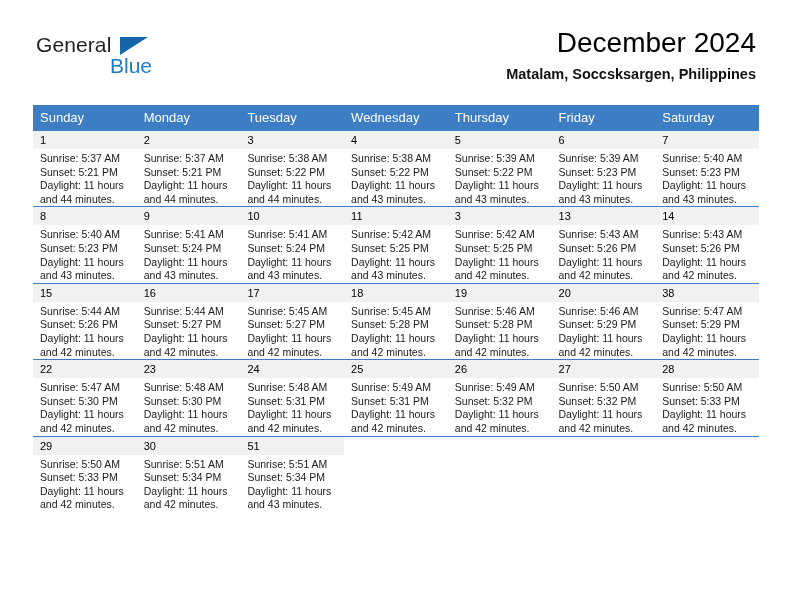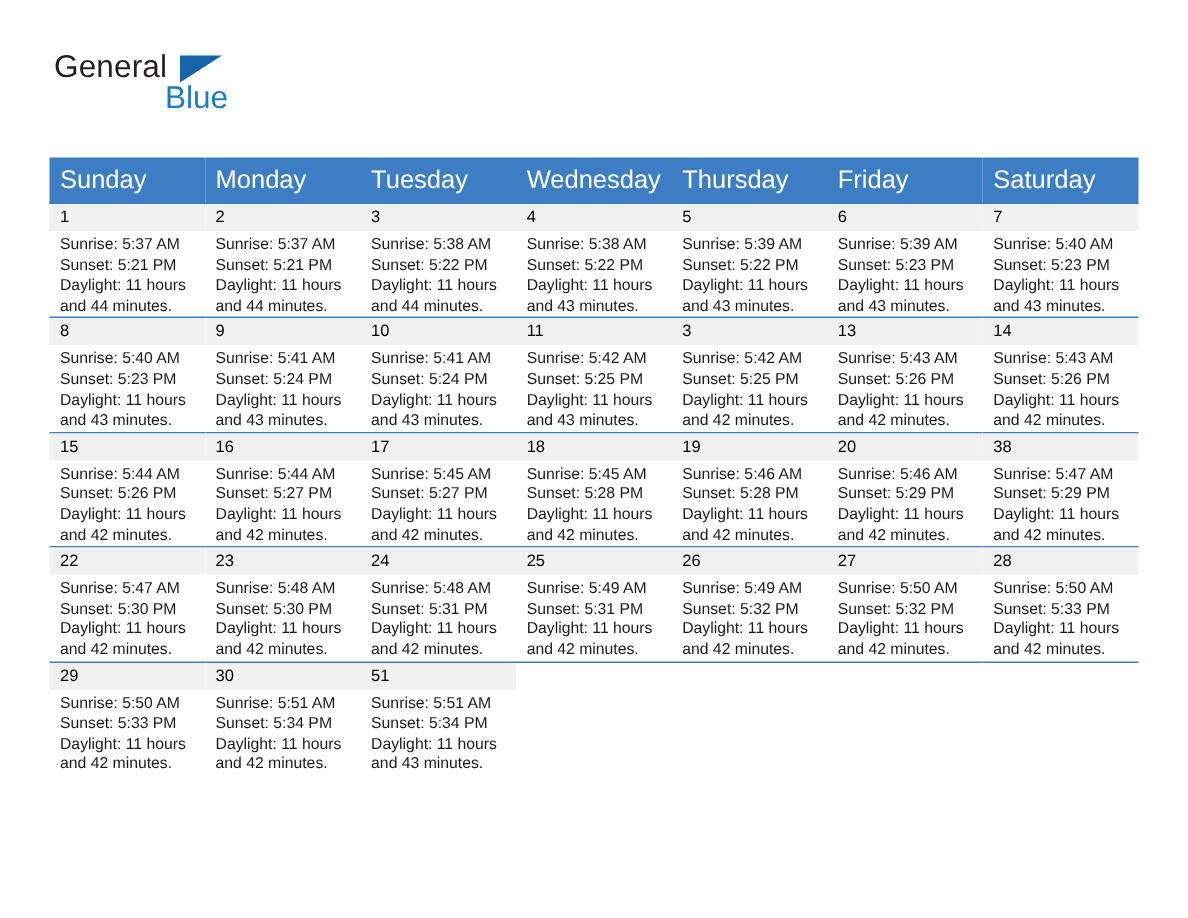--- a/index.html
+++ b/index.html
@@ -100,21 +100,21 @@
     position: absolute;
     left: 33px;
     top: 105px;
     width: 726px;
     border-collapse: collapse;
     table-layout: fixed;
   }
   .calendar th {
     background: #3c7dc4;
     color: #ffffff;
-    font-size: 17px;
+    font-size: 13px;
     font-weight: normal;
     text-align: left;
     padding: 5px 0 5px 7px;
     height: 14px;
     border: none;
   }
   .calendar td {
     vertical-align: top;
     width: 103.7px;
     height: 74px;
@@ -158,20 +158,24 @@
 
   <div class="header">
 
     <div class="logo">
       <span class="logo-general">General</span>
       <span class="logo-triangle"></span>
       <span class="logo-bar"></span>
       <span class="logo-blue">Blue</span>
     </div>
 
+    <div class="title-block">
+      <div class="cal-title">December 2024</div>
+      <div class="cal-subtitle">Matalam, Soccsksargen, Philippines</div>
+    </div>
 
   </div>
 
   <table class="calendar">
     <thead>
       <tr>
         <th>Sunday</th>
         <th>Monday</th>
         <th>Tuesday</th>
         <th>Wednesday</th>

